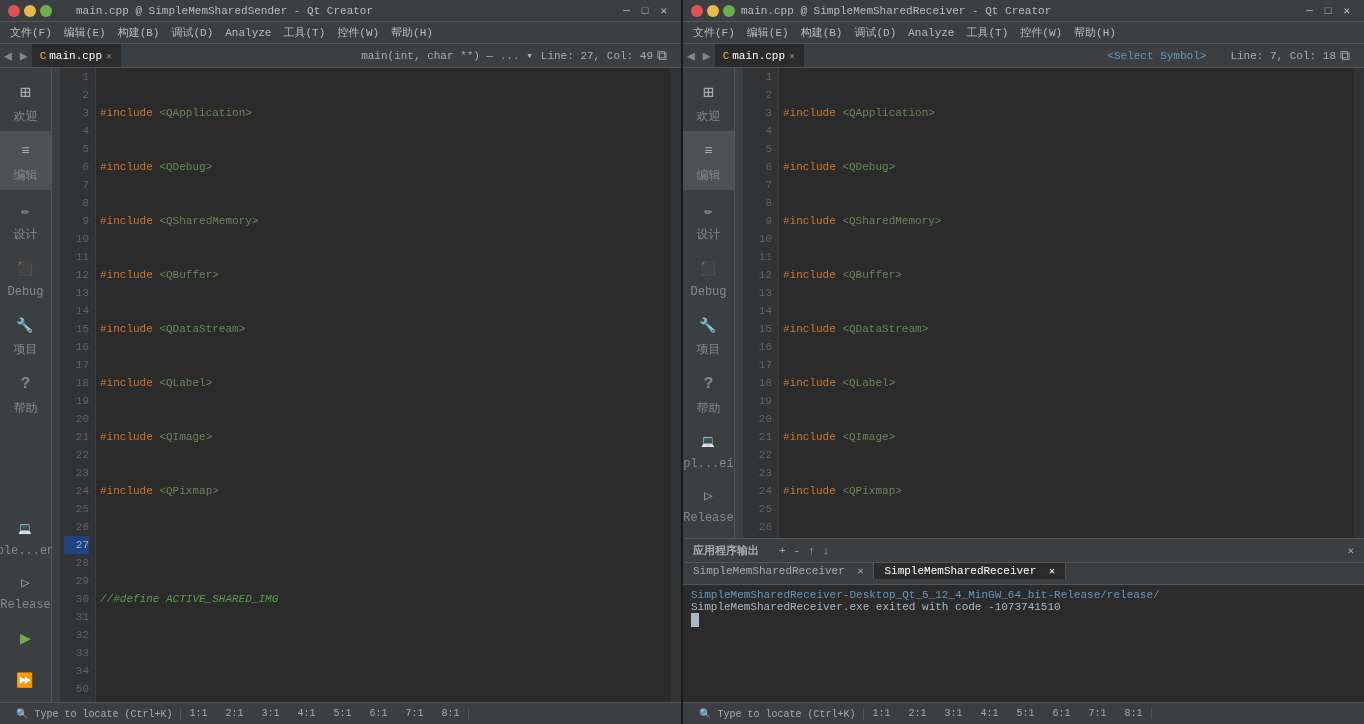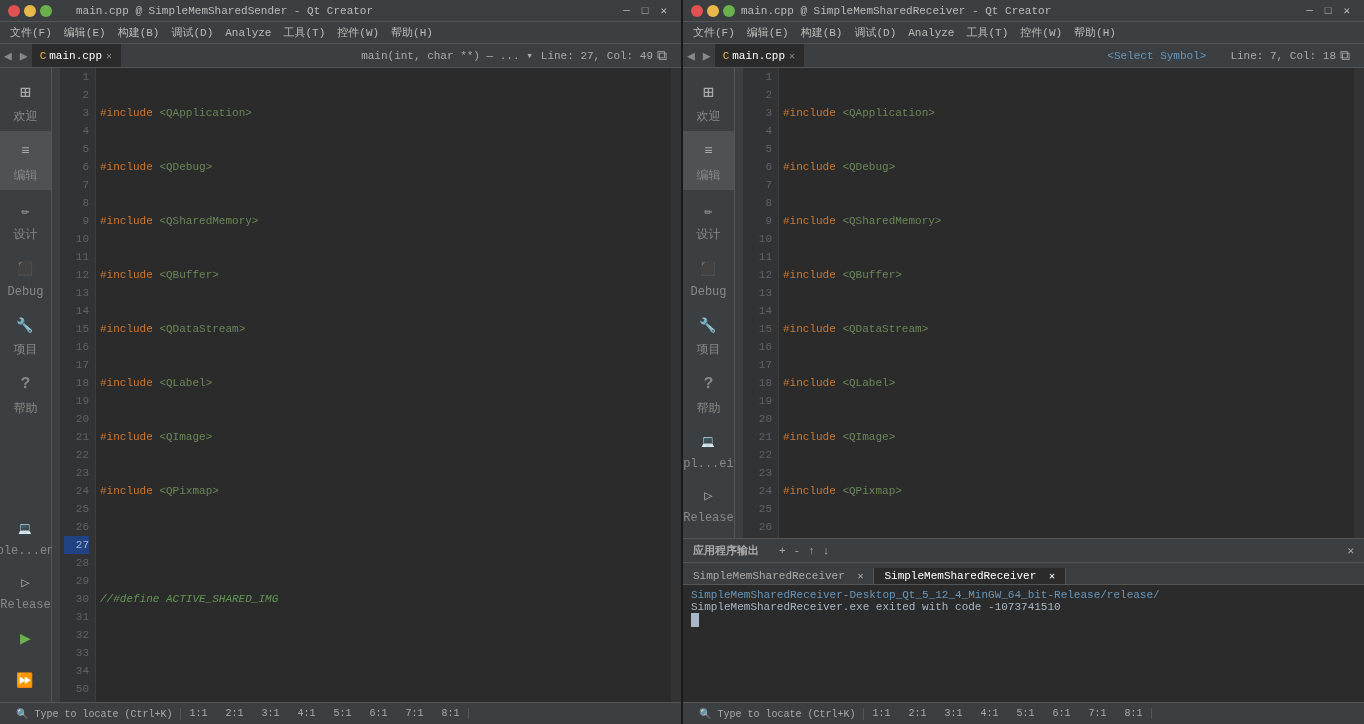--- a/index.html
+++ b/index.html
@@ -177,21 +177,21 @@
       padding: 2px 6px;
       height: 24px;
       border-bottom: 1px solid #555;
       font-size: 11px;
       color: #aaa;
     }
     .output-toolbar span { padding: 0 4px; cursor: pointer; }
     .output-tabs {
       background: #3c3f41;
       display: flex;
-      align-items: flex-end;
+      align-items: flex-start;
       height: 22px;
       border-bottom: 1px solid #555;
     }
     .output-tab {
       padding: 2px 10px;
       font-size: 11px;
       color: #aaa;
       cursor: pointer;
       border-right: 1px solid #555;
     }

